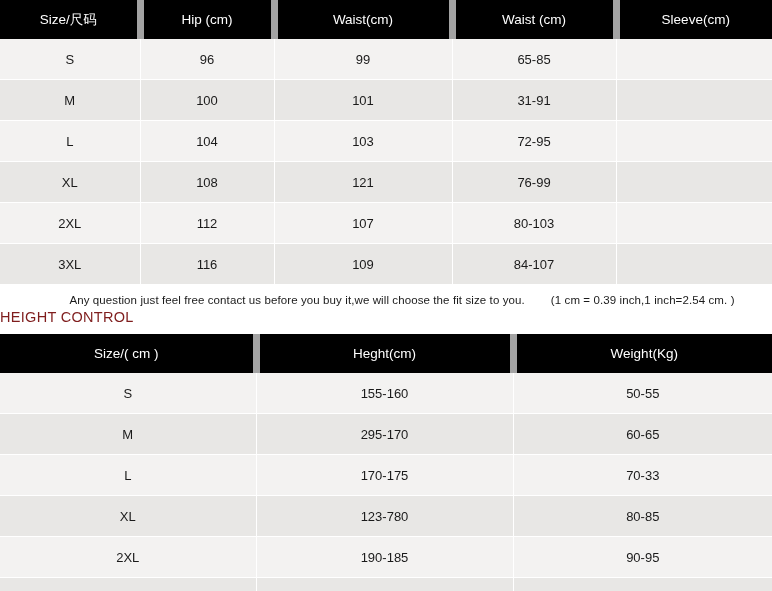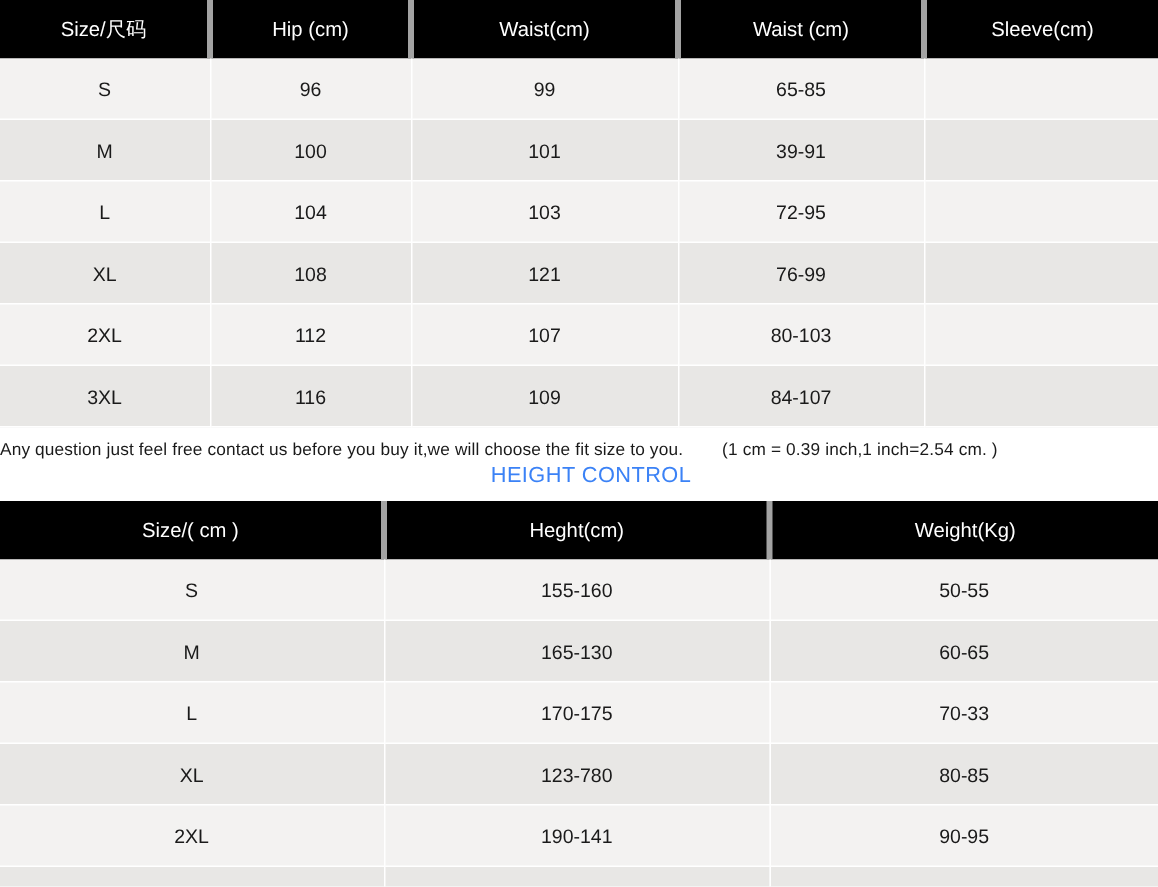--- a/index.html
+++ b/index.html
@@ -31,21 +31,21 @@
     text-align: center;
     vertical-align: middle;
     border-right: 1px solid #ffffff;
     font-weight: normal;
   }
   table.sizetable thead th {
     background: #000000;
     color: #ffffff;
     font-size: 13.5px;
     height: 37px;
-    border-right: 4px solid #a3a3a3;
+    border-right: 7px solid #a3a3a3;
   }
   table.sizetable thead th:last-child,
   table.sizetable tbody td:last-child {
     border-right: none;
   }
   table.sizetable tbody td {
     height: 38px;
     border-right: 1px solid #ffffff;
     border-bottom: 1px solid #ffffff;
   }
@@ -58,31 +58,32 @@
   .t1 col.c3 { width: 178px; }
   .t1 col.c4 { width: 164px; }
   .t1 col.c5 { width: 156px; }
 
   
   .t2 col.c1 { width: 256px; }
   .t2 col.c2 { width: 257px; }
   .t2 col.c3 { width: 259px; }
 
   .note {
+    text-align: center;
     font-size: 11.5px;
     color: #1a1a1a;
     padding: 9px 0 0 0;
     letter-spacing: 0.1px;
+    margin-left: 32px;
   }
   .note .gap { display: inline-block; width: 26px; }
   .section-title {
-    text-align: center;
     font-size: 14.5px;
-    color: #3b82f6;
-    padding: 3px 0 9px 16px;
+    color: #7f1d1d;
+    padding: 3px 0 9px 0;
     letter-spacing: 0.3px;
   }
   .t2 thead th { height: 38px; font-size: 13.5px; }
   .t2 tbody td { height: 38px; }
 </style>
 </head>
 <body>
 
 <div class="page">
 
@@ -108,21 +109,21 @@
         <td>S</td>
         <td>96</td>
         <td>99</td>
         <td>65-85</td>
         <td></td>
       </tr>
       <tr class="row-dark">
         <td>M</td>
         <td>100</td>
         <td>101</td>
-        <td>39-91</td>
+        <td>31-91</td>
         <td></td>
       </tr>
       <tr class="row-light">
         <td>L</td>
         <td>104</td>
         <td>103</td>
         <td>72-95</td>
         <td></td>
       </tr>
       <tr class="row-dark">
@@ -169,36 +170,36 @@
       </tr>
     </thead>
     <tbody>
       <tr class="row-light">
         <td>S</td>
         <td>155-160</td>
         <td>50-55</td>
       </tr>
       <tr class="row-dark">
         <td>M</td>
-        <td>165-130</td>
+        <td>295-170</td>
         <td>60-65</td>
       </tr>
       <tr class="row-light">
         <td>L</td>
         <td>170-175</td>
         <td>70-33</td>
       </tr>
       <tr class="row-dark">
         <td>XL</td>
         <td>123-780</td>
         <td>80-85</td>
       </tr>
       <tr class="row-light">
         <td>2XL</td>
-        <td>190-141</td>
+        <td>190-185</td>
         <td>90-95</td>
       </tr>
       <tr class="row-dark">
         <td>3XL</td>
         <td>190-195</td>
         <td>90-95</td>
       </tr>
     </tbody>
   </table>
 

